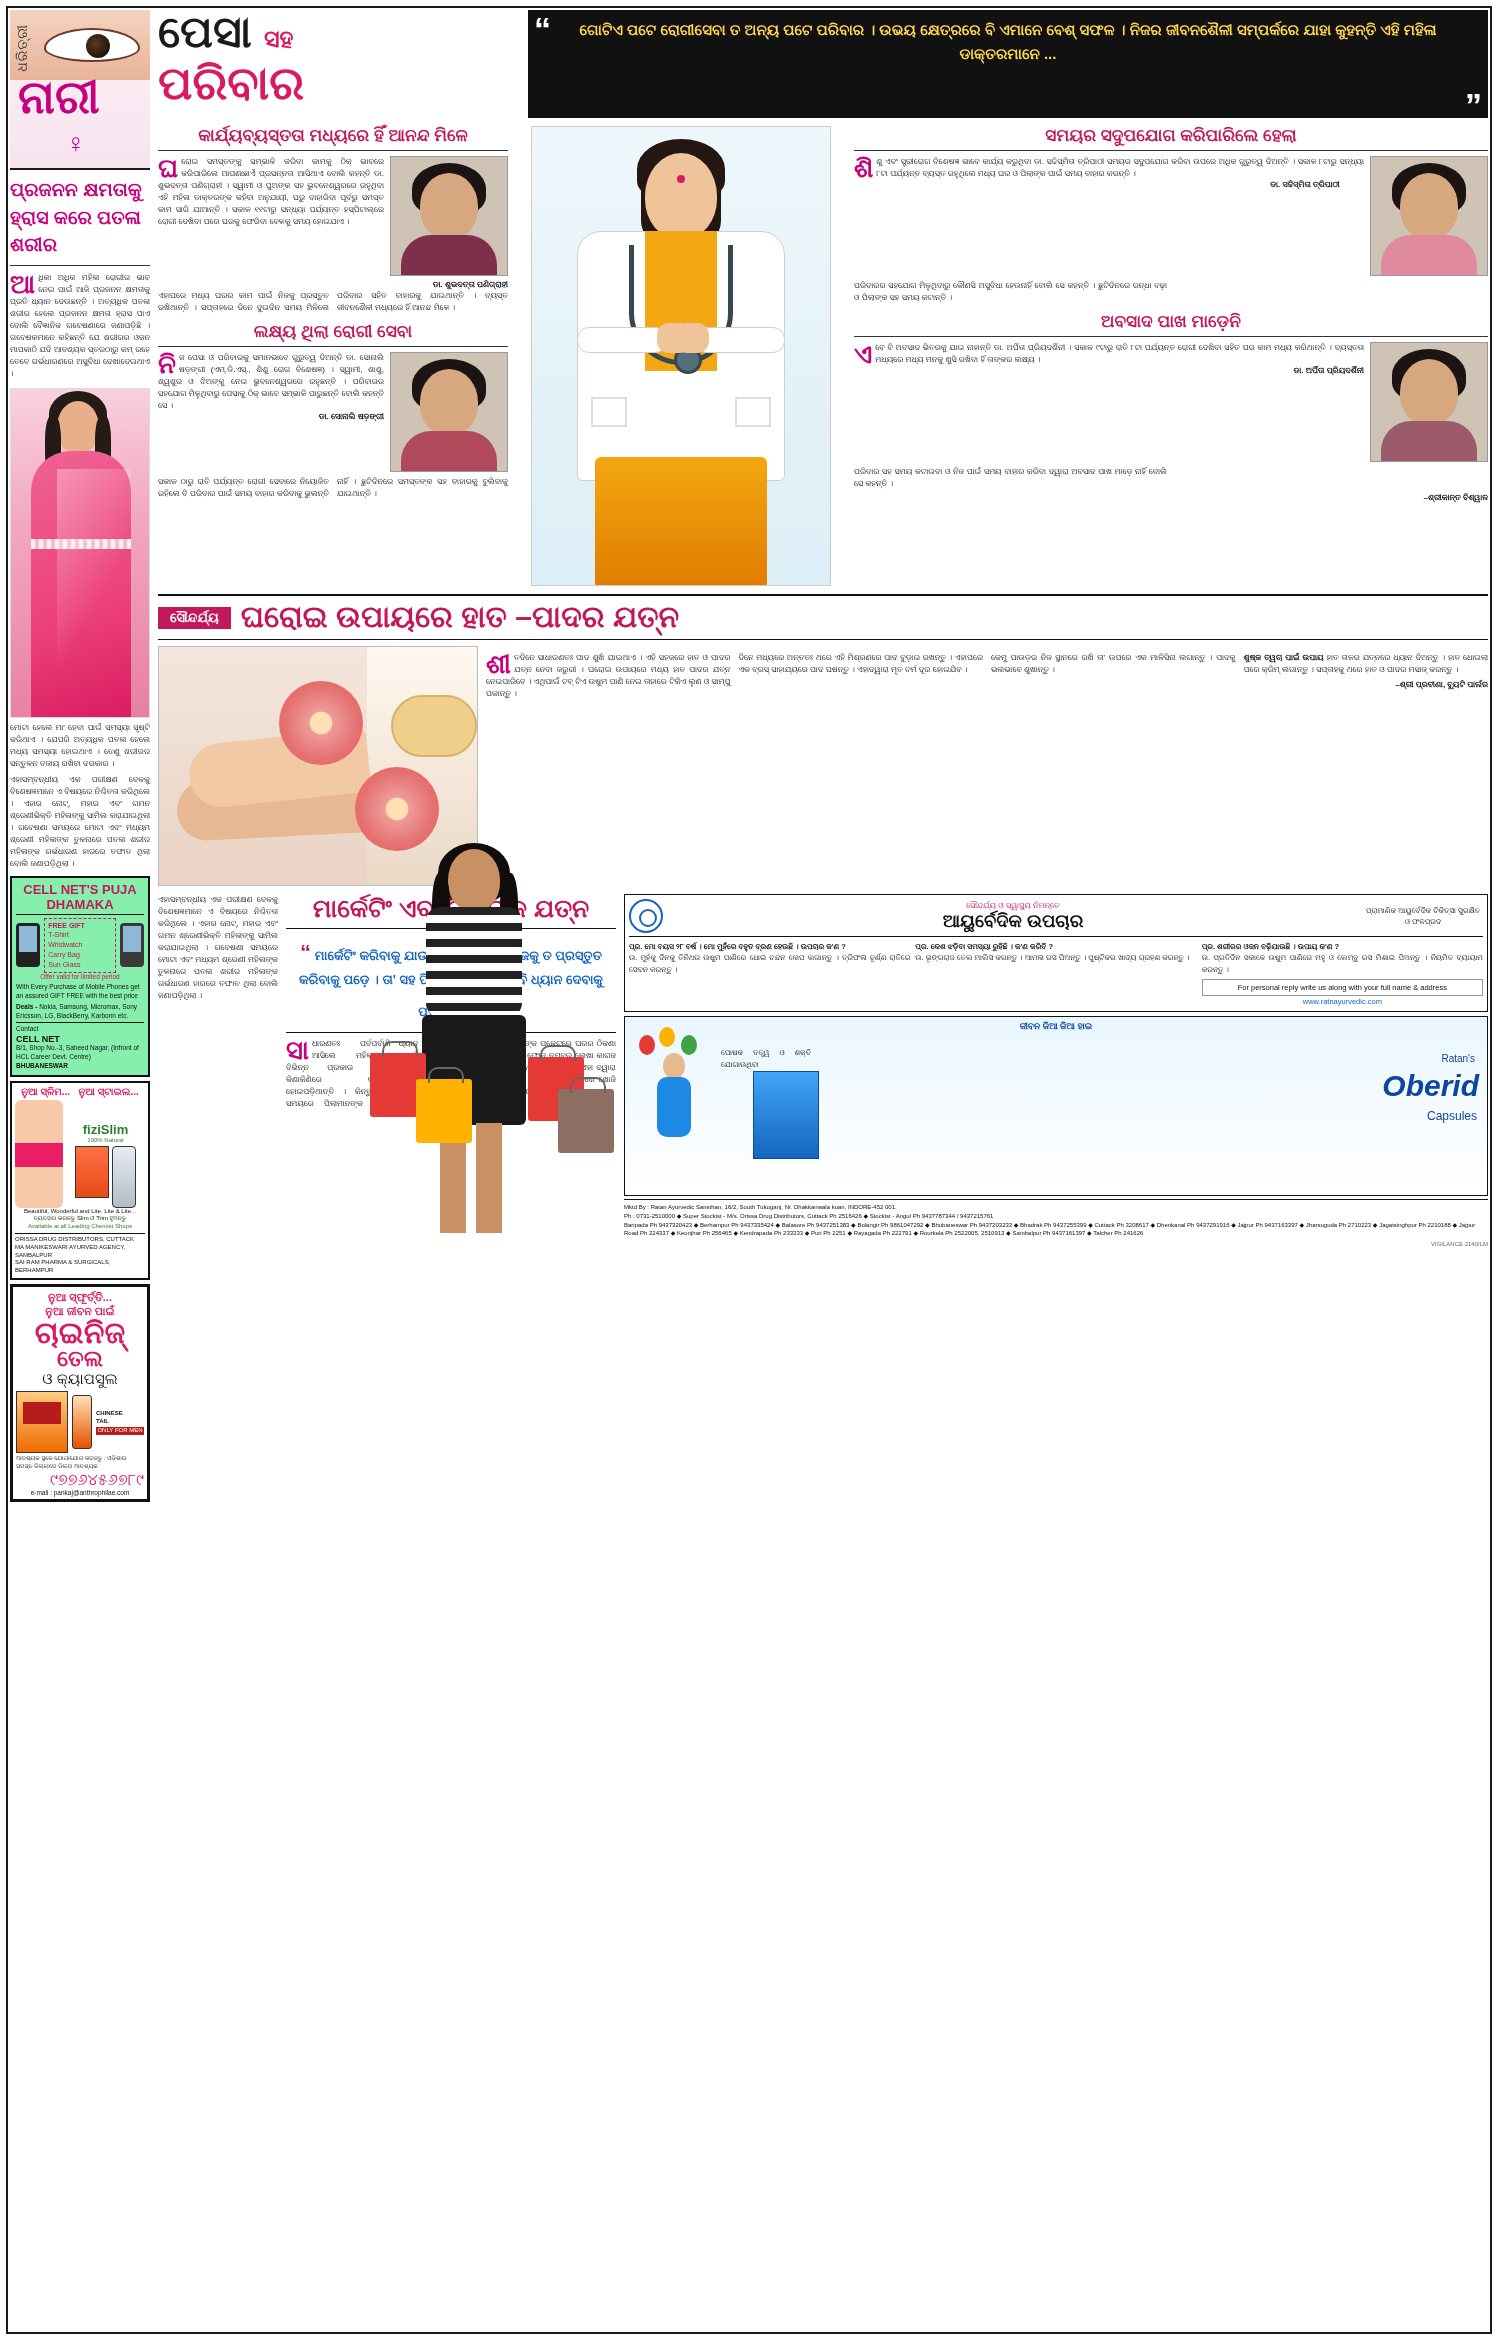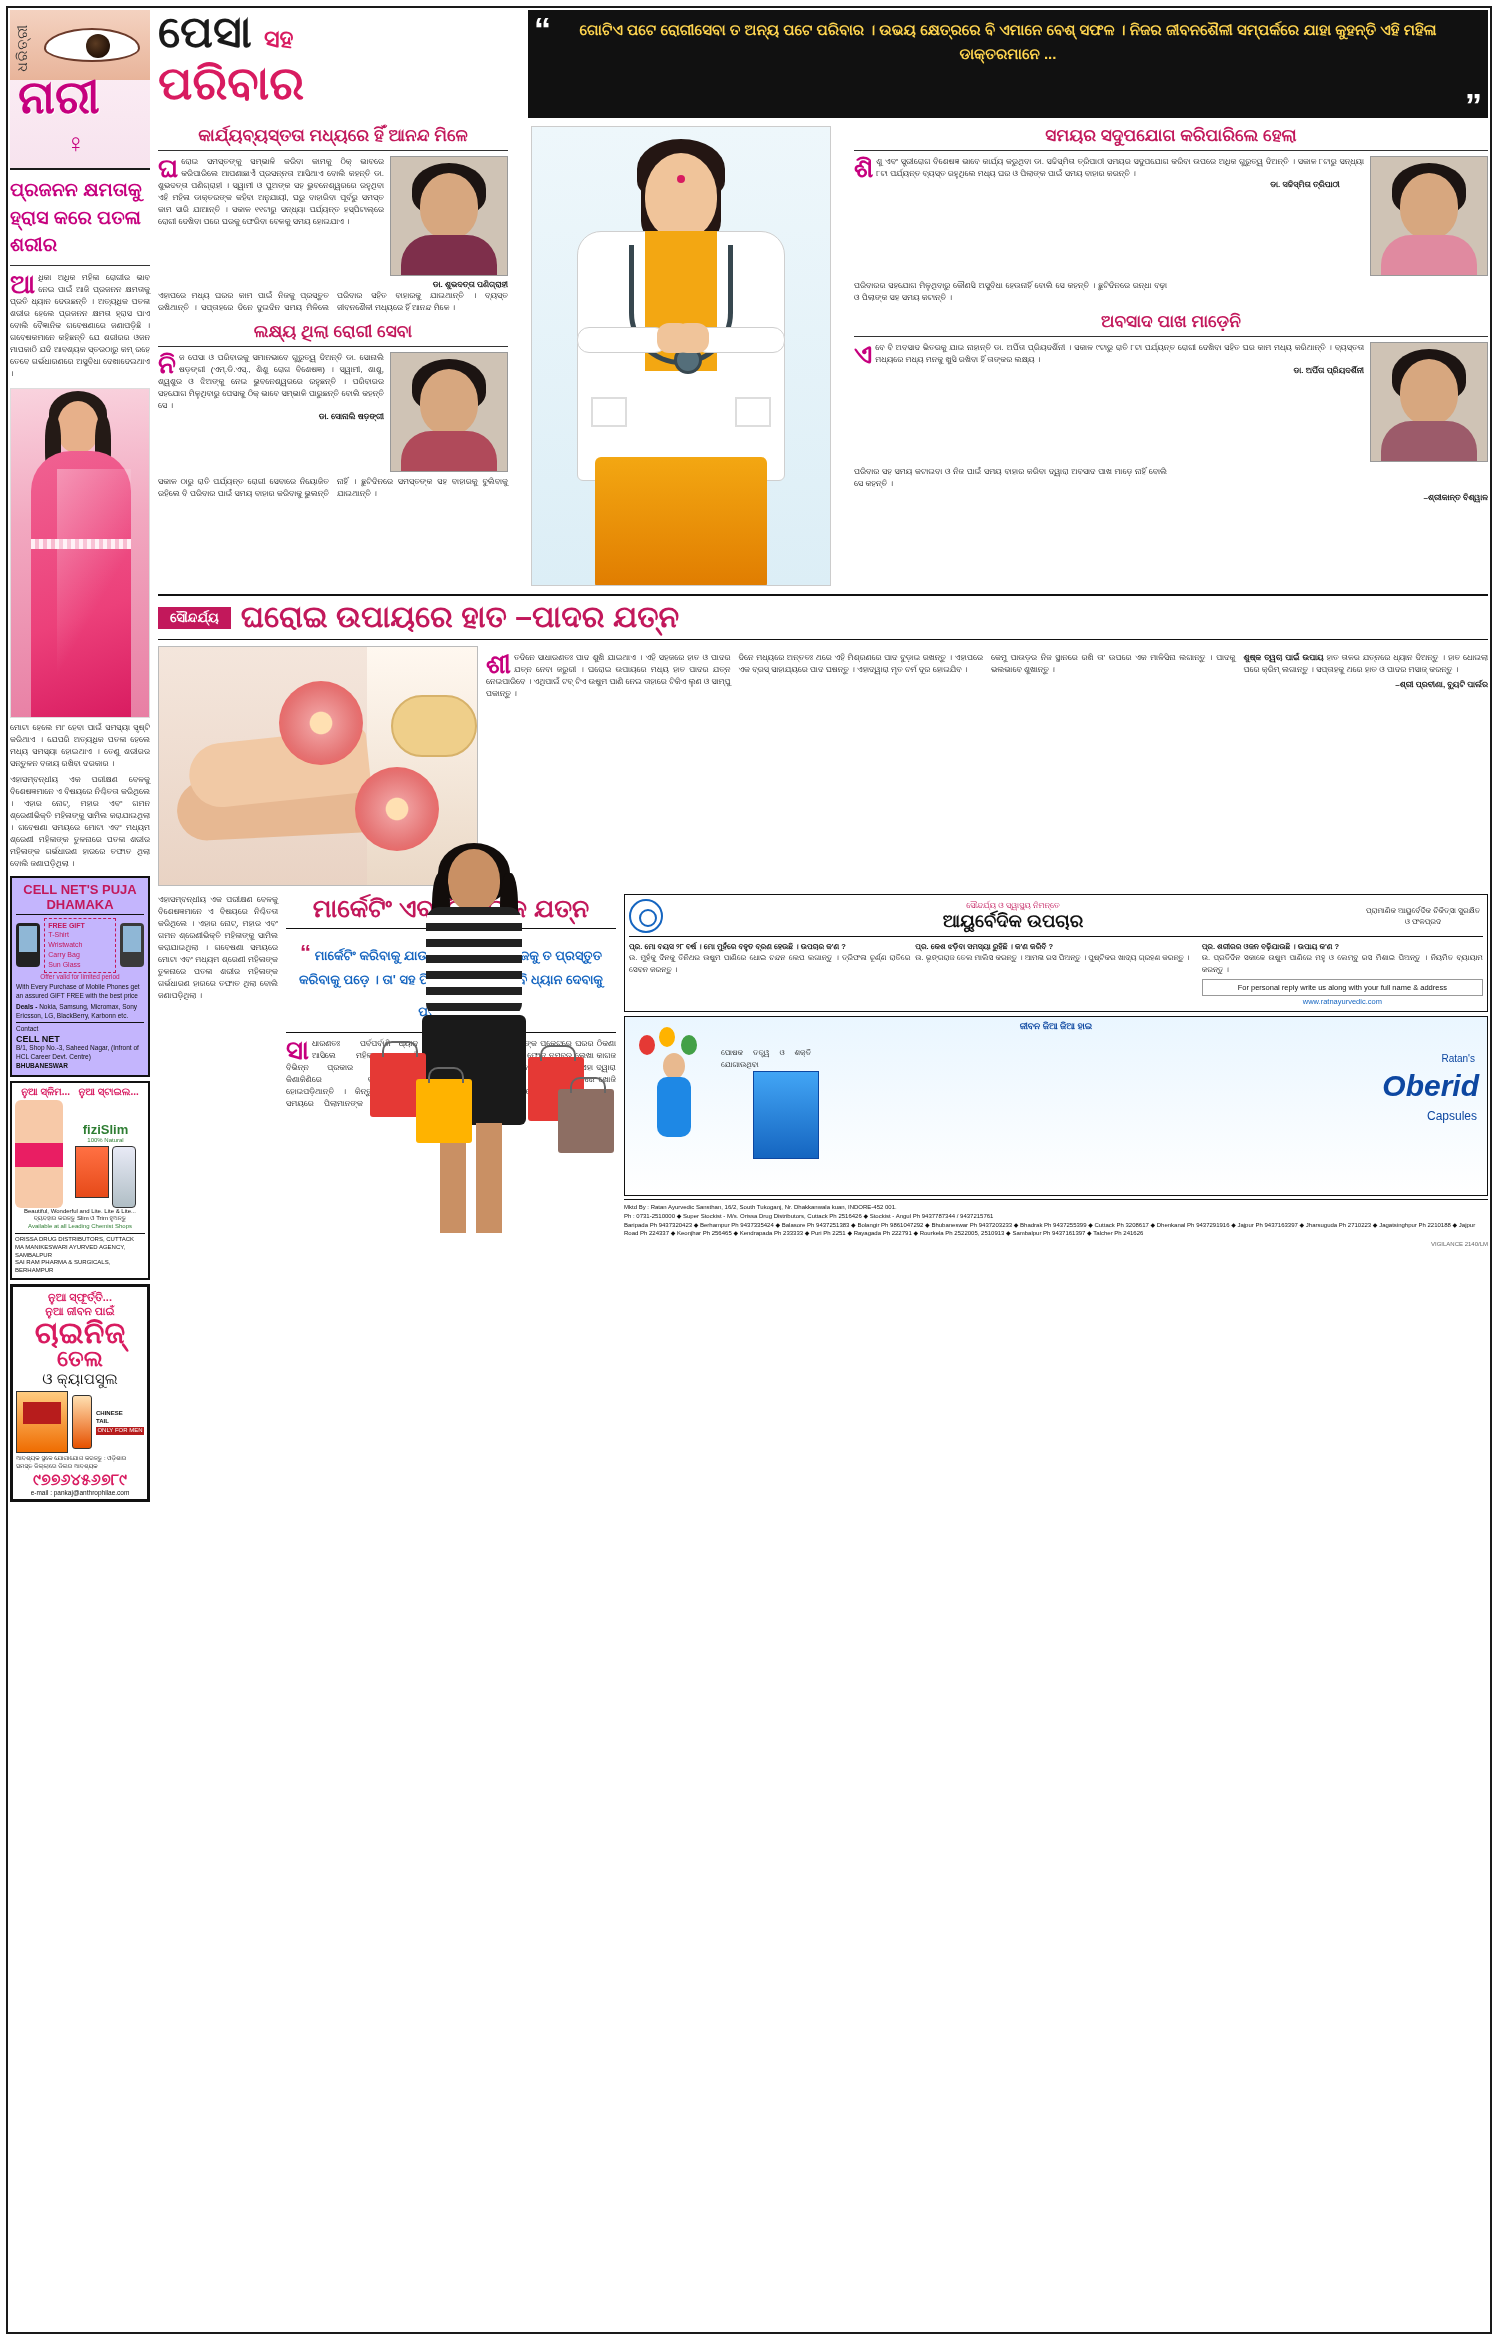--- a/index.html
+++ b/index.html
@@ -105,21 +105,21 @@
     position:absolute; left:46px; top:80px; width:74px; height:250px;
     background:linear-gradient(120deg, rgba(255,255,255,.35), rgba(255,255,255,0) 55%);
   }
   .saree-border{
     position:absolute; left:20px; top:150px; width:100px; height:10px;
     background:repeating-linear-gradient(90deg,#fff0f5 0 4px,#f8bbd0 4px 8px);
   }
 
   
   .ad-cellnet {
-    margin-top:6px; border:2px solid #111; padding:4px; background:#c4b5fd;
+    margin-top:6px; border:2px solid #111; padding:4px; background:#86efac;
   }
   .ad-cellnet h3 {
     margin:0; font-size:13px; font-weight:bold; color:#c2185b; text-align:center;
     border-bottom:1px solid #111; padding-bottom:2px;
   }
   .ad-freegift {
     border:1px dashed #c2185b; color:#c2185b; font-size:7px; padding:2px 3px;
     width:76px; line-height:1.4;
   }
   .phone-shape {
@@ -141,21 +141,21 @@
   .fz-foot { font-size:6px; line-height:1.3; border-top:1px solid #111; margin-top:2px; padding-top:2px;}
 
   .ad-chinese { margin-top:4px; border:3px solid #111; background:#fff; padding:3px; }
   .ch-top { font-size:11px; color:#d81b60; font-weight:bold; text-align:center; line-height:1.3;}
   .ch-title { font-size:30px; color:#d81b60; font-weight:bold; text-align:center; line-height:1;}
   .ch-row { display:flex; gap:4px; align-items:center; margin-top:3px;}
   .ch-pack { width:52px; height:62px; background:linear-gradient(180deg,#ffcc80,#ef6c00); border:1px solid #333; position:relative;}
   .ch-pack:after{content:''; position:absolute; left:6px; top:10px; right:6px; height:22px; background:#b71c1c;}
   .ch-bottle{ width:20px; height:54px; background:linear-gradient(180deg,#ffe0b2,#e65100); border:1px solid #333; border-radius:3px;}
   .ch-foot { font-size:6px; line-height:1.3; margin-top:2px;}
-  .ch-phone { font-size:16px; color:#d81b60; font-weight:bold; text-align:center;}
+  .ch-phone { font-size:16px; color:#d81b60; font-weight:normal; text-align:right;}
   .ch-mail { font-size:6.5px; text-align:center;}
 
   
   .main {
     position:absolute; left:158px; top:10px; right:10px; bottom:10px;
   }
   .top-head { display:flex; gap:10px; height:108px; }
   .title-block { width:360px; position:relative;}
   .t1 { font-size:44px; color:#1a1a1a; font-weight:bold; line-height:1; }
   .t1 .pink { color:#d81b60; font-size:24px; }

